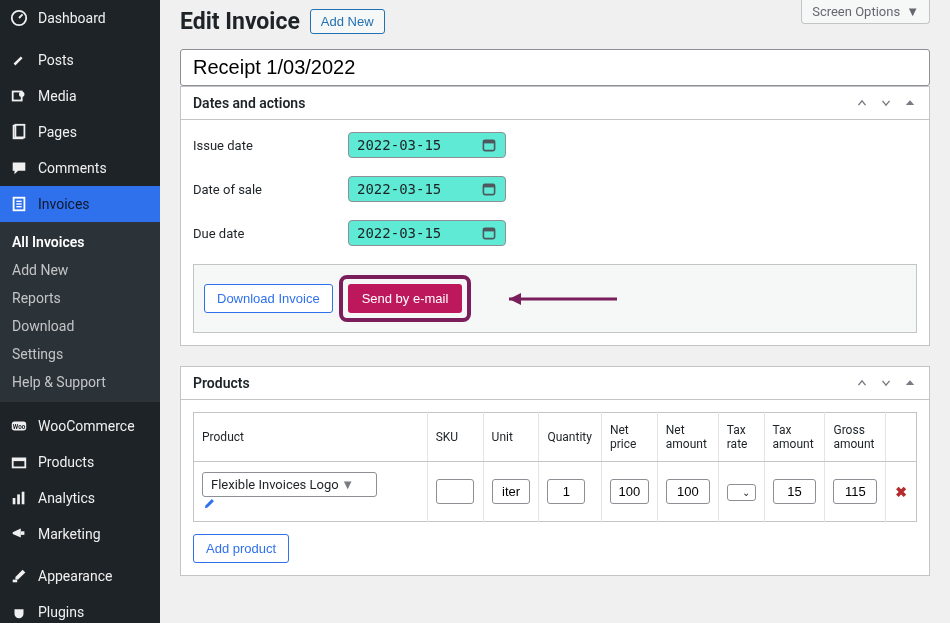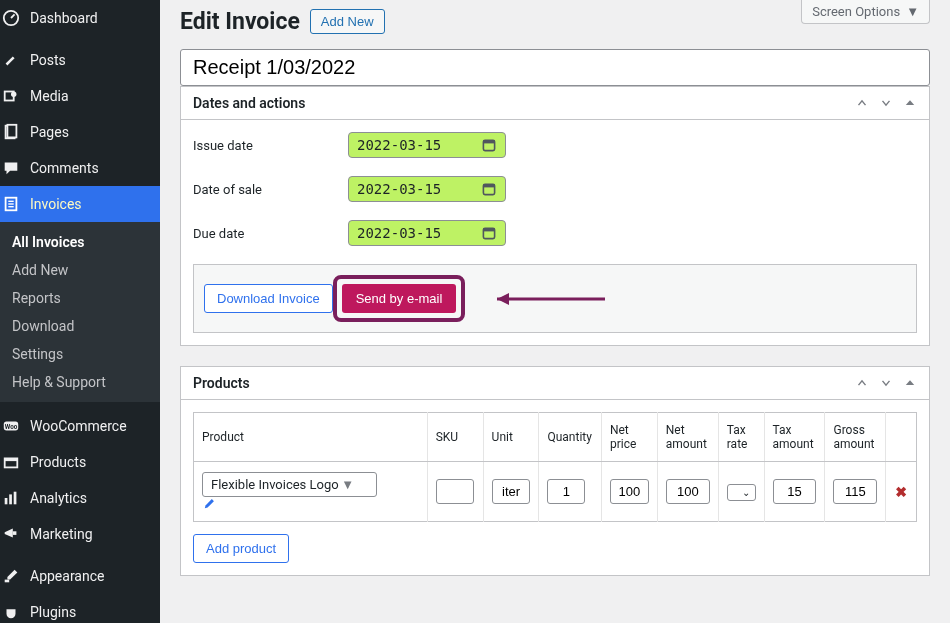--- a/index.html
+++ b/index.html
@@ -1,39 +1,39 @@
 <!DOCTYPE html>
 <html><head>
 <meta charset="utf-8">
 <style>
 * { box-sizing: border-box; margin: 0; padding: 0; }
 body { font-family: -apple-system, BlinkMacSystemFont, "Segoe UI", Roboto, sans-serif; font-size: 13px; color: #1d2327; background: #f0f0f1; width: 950px; height: 623px; overflow: hidden; display: flex; }
 .sidebar { width: 160px; background: #1d2327; color: #f0f0f1; height: 100%; overflow-y: auto; }
-.sidebar-item { display: flex; align-items: center; padding: 8px 2px; color: #f0f0f1; font-size: 14px; cursor: pointer; }
-.sidebar-item.active { background: #2f71ed; color: #fef9c3; position: relative; }
+.sidebar-item { display: flex; align-items: center; padding: 8px 10px; color: #f0f0f1; font-size: 14px; cursor: pointer; }
+.sidebar-item.active { background: #2f71ed; color: #0f172a; position: relative; }
 .sidebar-item.active::after { content: ""; position: absolute; right: -8px; top: 50%; transform: translateY(-50%); border: 8px solid transparent; border-right-color: #f0f0f1; }
 .sidebar-item .icon { width: 20px; height: 20px; margin-right: 8px; display: flex; align-items: center; justify-content: flex-start; flex-shrink: 0; }
 .submenu { background: #2c3338; padding: 6px 0; }
 .submenu-item { padding: 6px 12px; color: #c3c4c7; font-size: 14px; cursor: pointer; }
 .submenu-item.current { color: #fff; font-weight: 600; }
 .main { flex: 1; padding: 0 20px 20px 20px; overflow-y: auto; height: 100%; position: relative; }
 .screen-options { position: absolute; right: 20px; top: 0; background: #f6f7f7; border: 1px solid #c3c4c7; border-top: none; padding: 4px 10px; font-size: 13px; color: #646970; cursor: pointer; display: flex; align-items: center; gap: 6px; border-radius: 0 0 4px 4px; }
 .page-header { display: flex; align-items: center; gap: 10px; margin: 8px 0 14px 0; }
 .page-title { font-size: 23px; font-weight: 700; color: #1d2327; }
 .add-new-btn { border: 1px solid #2271b1; color: #2271b1; background: #f6f7f7; padding: 4px 10px; font-size: 13px; border-radius: 3px; cursor: pointer; }
 .title-input { width: 100%; font-size: 20px; padding: 6px 12px; border: 1px solid #8c8f94; border-radius: 3px; background: #fff; }
 .postbox { background: #fff; border: 1px solid #c3c4c7; margin-bottom: 20px; }
 .postbox-header { display: flex; align-items: center; justify-content: space-between; border-bottom: 1px solid #c3c4c7; padding: 8px 12px; }
 .postbox-title { font-size: 14px; font-weight: 600; }
 .postbox-controls { display: flex; gap: 10px; color: #787c82; }
 .postbox-inside { padding: 12px; }
 .date-row { display: flex; align-items: center; margin-bottom: 18px; }
 .date-label { width: 155px; font-size: 13px; color: #1d2327; }
-.date-input { font-family: monospace; font-size: 14px; padding: 4px 8px; border: 1px solid #8c8f94; border-radius: 4px; width: 158px; display: flex; justify-content: space-between; align-items: center; background: #bef264; }
-.action-row { background: #f6f7f7; border: 1px solid #c3c4c7; padding: 10px; display: flex; align-items: center; gap: 0; margin-top: 6px; }
+.date-input { font-family: monospace; font-size: 14px; padding: 4px 8px; border: 1px solid #8c8f94; border-radius: 4px; width: 158px; display: flex; justify-content: space-between; align-items: center; background: #5eead4; }
+.action-row { background: #f6f7f7; border: 1px solid #c3c4c7; padding: 10px; display: flex; align-items: center; gap: 6px; margin-top: 6px; }
 .btn-outline { border: 1px solid #2f71ed; color: #2f71ed; background: #fff; padding: 6px 12px; font-size: 13px; border-radius: 3px; cursor: pointer; }
 .btn-primary { border: none; background: #be185d; color: #fff; padding: 7px 14px; font-size: 13px; border-radius: 3px; cursor: pointer; }
 .highlight-box { border: 4px solid #7a1f5c; border-radius: 8px; padding: 5px; display: inline-flex; }
 .arrow { display: inline-block; margin-left: 12px; }
 .products-table { width: 100%; border: 1px solid #c3c4c7; border-collapse: collapse; margin-bottom: 12px; }
 .products-table th, .products-table td { border-right: 1px solid #e5e5e5; padding: 10px 8px; text-align: left; font-size: 12px; vertical-align: middle; }
 .products-table th { color: #1d2327; font-weight: 400; border-bottom: 1px solid #c3c4c7; }
 .products-table th:last-child, .products-table td:last-child { border-right: none; }
 .prod-select { border: 1px solid #8c8f94; border-radius: 3px; padding: 4px 22px 4px 8px; font-size: 13px; background: #fff; position: relative; display: inline-flex; width: 175px; justify-content: space-between; }
 .cell-input { border: 1px solid #8c8f94; border-radius: 3px; padding: 4px 4px; font-size: 13px; text-align: center; width: 100%; max-width: 48px; background:#fff; }

